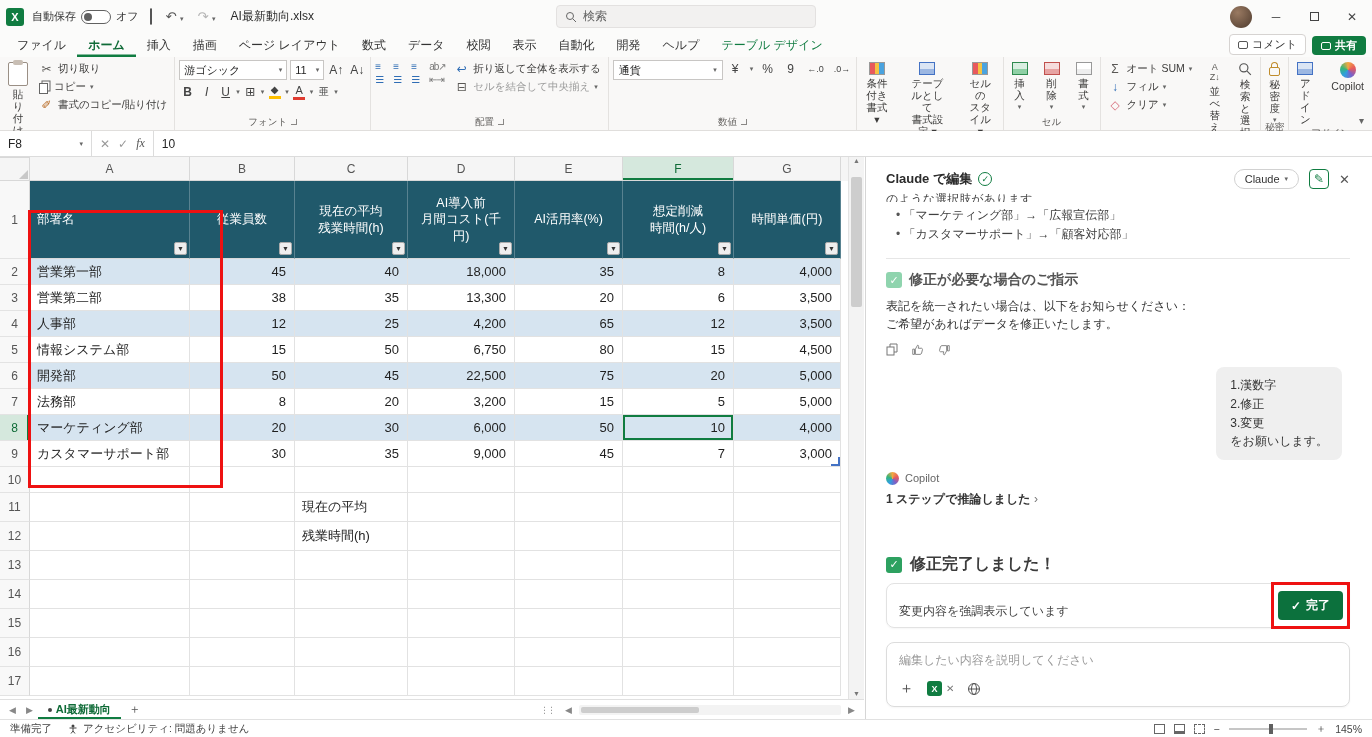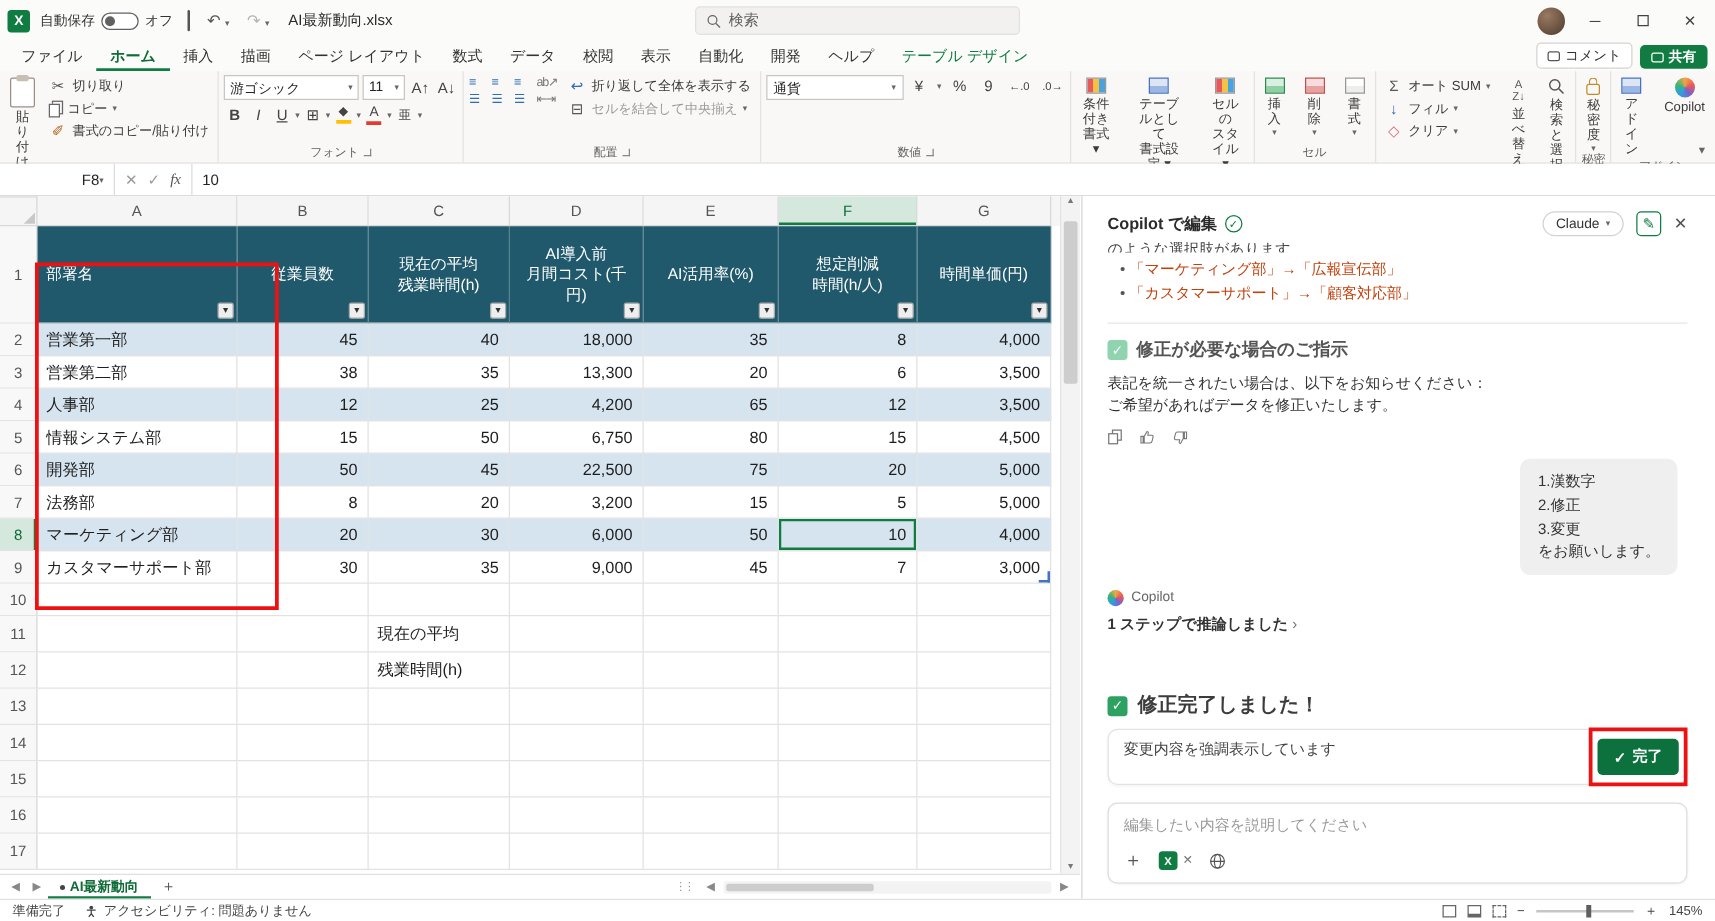--- a/index.html
+++ b/index.html
@@ -57,21 +57,21 @@
 .mini-grid.green{border-color:#2f8a4f;background:linear-gradient(#d9efe1 50%,#8fd0a5 50%)}
 .mini-grid.red{border-color:#c0504d;background:linear-gradient(#f6dcdc 50%,#e7a3a2 50%)}
 .mini-grid.blue{border-color:#4472c4;background:linear-gradient(#dbe5f4 50%,#9cb7e2 50%)}
 .mini-grid.color{background:linear-gradient(90deg,#e8595c 33%,#f5c243 33% 66%,#4aa3df 66%)}
 .ic-lock{width:11px;height:9px;border:1.5px solid #c08c2c;border-radius:2px;position:relative;margin-top:5px}
 .ic-lock::before{content:"";position:absolute;left:1px;top:-6px;width:5px;height:5px;border:1.5px solid #c08c2c;border-bottom:none;border-radius:4px 4px 0 0}
 .copilot-ic{width:16px;height:16px;border-radius:50%;background:conic-gradient(#f2a742,#e8595c,#7b61c9,#2f9fe0,#35b57a,#f2a742)}
 .ribbon-collapse{position:absolute;right:8px;bottom:4px;color:#666;font-size:10px}
 
 .fbar{position:absolute;top:131px;left:0;right:0;height:26px;background:#fff;border-bottom:1px solid #dcdcdc;display:flex;align-items:stretch}
-.namebox{width:92px;border-right:1px solid #dcdcdc;display:flex;align-items:center;justify-content:flex-end;padding:0 8px;font-size:12px}
+.namebox{width:92px;border-right:1px solid #dcdcdc;display:flex;align-items:center;justify-content:space-between;padding:0 8px;font-size:12px}
 .fbicons{display:flex;align-items:center;gap:8px;padding:0 8px;border-right:1px solid #dcdcdc;color:#999}
 .fx{font-style:italic;font-family:"Liberation Serif","DejaVu Serif",serif;color:#555}
 .fval{display:flex;align-items:center;padding:0 8px;font-size:12px}
 
 .grid{position:absolute;top:157px;left:0;width:848px;height:542px;overflow:hidden;background:#fff}
 .grow{display:flex}
 .grow.colhead{background:#f5f5f5}
 .corner{width:30px;border:1px solid #d8d8d8;border-left:none;background:#f5f5f5;position:relative}
 .corner::after{content:"";position:absolute;right:1px;bottom:1px;border-left:9px solid transparent;border-bottom:9px solid #c8c8c8}
 .chead{border-right:1px solid #d8d8d8;border-bottom:1px solid #d8d8d8;display:flex;align-items:center;justify-content:center;font-size:12px;color:#555;background:#f5f5f5}
@@ -96,40 +96,40 @@
 
 .pane{position:absolute;left:865px;top:157px;width:507px;height:562px;background:#fff;border-left:1px solid #d6d6d6;display:flex;flex-direction:column;padding:12px 22px 12px 20px;overflow:hidden}
 .pane-head{display:flex;align-items:center;gap:6px;margin-bottom:4px}
 .pane-title{font-weight:bold;font-size:13px;color:#2b2b2b}
 .chk-badge{width:14px;height:14px;border:1.5px solid #107c41;border-radius:50%;color:#107c41;font-size:9px;display:flex;align-items:center;justify-content:center}
 .pane-head-right{margin-left:auto;display:flex;align-items:center;gap:10px}
 .claude-pill{display:flex;align-items:center;gap:5px;border:1px solid #d1d1d1;border-radius:14px;padding:3px 10px;font-size:11px;color:#333}
 .edit-sq{width:20px;height:20px;border:1px solid #107c41;border-radius:4px;color:#107c41;font-size:12px;display:flex;align-items:center;justify-content:center}
 .pane-x{color:#555;font-size:13px}
 .clipped{height:13px;overflow:hidden;color:#444;font-size:12px;line-height:20px;margin-top:-4px}
-.blts{list-style:none;margin:4px 0 10px 10px;font-size:12px;color:#c2410c;line-height:1.6}
+.blts{list-style:none;margin:4px 0 10px 10px;font-size:12px;color:#404040;line-height:1.6}
 .blts li::before{content:"•  ";color:#555}
 .pane hr{border:none;border-top:1px solid #e6e6e6;margin:4px 0 12px}
 .sec-h{display:flex;align-items:center;gap:7px;font-size:14px;font-weight:bold;color:#545454;margin-bottom:8px}
 .chk-sq{width:16px;height:16px;background:#2da160;border-radius:3px;color:#fff;font-size:11px;display:flex;align-items:center;justify-content:center;flex:none}
 .chk-sq.lite{background:#8fd4ae}
 .intro,.closing{font-size:12px;color:#333;line-height:1.5}
 .numlist{margin:6px 0 6px 22px;font-size:12px;color:#333;line-height:1.55}
 .numlist li{margin-bottom:1px}
 .react-row{display:flex;gap:12px;margin:10px 0 4px;color:#777}
 .react-row span{display:flex}
 .bubble-row{display:flex;justify-content:flex-end;margin:6px 8px 10px 0}
 .bubble{background:#efefef;border-radius:8px;padding:9px 14px;font-size:12px;color:#333;white-space:pre-line;line-height:1.55}
 .cp-label{display:flex;align-items:center;gap:6px;font-size:11px;color:#666;margin:2px 0 6px}
 .cp-label .copilot-ic{width:13px;height:13px}
 .reason{font-size:12px;font-weight:bold;color:#333;margin-bottom:4px}
 .reason .more{font-weight:normal;color:#777}
 .done-sec{margin-top:auto}
 .done-h{display:flex;align-items:center;gap:8px;font-size:16px;font-weight:bold;color:#3c3c3c;margin-bottom:8px}
-.status-pill{display:flex;align-items:flex-start;border:1px solid #e2e2e2;border-radius:8px;padding:7px 6px 7px 12px;font-size:12px;color:#444;box-shadow:0 1px 2px rgba(0,0,0,.04)}
+.status-pill{display:flex;align-items:flex-end;border:1px solid #e2e2e2;border-radius:8px;padding:7px 6px 7px 12px;font-size:12px;color:#444;box-shadow:0 1px 2px rgba(0,0,0,.04)}
 .status-pill .txt{flex:1}
 .done-btn{display:flex;align-items:center;gap:5px;background:#0c713d;color:#fff;font-weight:bold;font-size:12px;border:none;border-radius:4px;padding:6px 13px}
 .input-card{border:1px solid #dcdcdc;border-radius:8px;padding:9px 12px 8px;margin-top:14px;box-shadow:0 1px 2px rgba(0,0,0,.04)}
 .input-ph{font-size:12px;color:#9a9a9a}
 .input-icons{display:flex;align-items:center;gap:13px;margin-top:10px;color:#555}
 .plus-ic{font-size:15px;color:#555}
 .xlbadge{display:flex;align-items:center;gap:4px}
 .xlbadge .sq{width:15px;height:15px;background:#107c41;border-radius:3px;color:#fff;font-size:9px;display:flex;align-items:center;justify-content:center;font-weight:bold}
 .xlbadge .x{font-size:10px;color:#777}
 
@@ -646,21 +646,21 @@
       <div class="td tleft" style="width:111px"></div>
       <div class="td tleft" style="width:107px"></div>
     </div>
   </div>
 <div class="vscroll">▲<span class="vthumb"></span><span style="position:absolute;bottom:2px;left:4px">▼</span></div>
 
 <div class="red-rect" style="left:28px;top:210px;width:195px;height:278px"></div>
 
 <div class="pane">
   <div class="pane-head">
-    <span class="pane-title">Copilot で編集</span>
+    <span class="pane-title">Claude で編集</span>
     <span class="chk-badge">✓</span>
     <span class="pane-head-right">
       <span class="claude-pill">
           <span>Claude</span>
           <span class="caret">▾</span>
         </span>
       <span class="edit-sq">✎</span>
       <span class="pane-x">✕</span>
     </span>
   </div>

